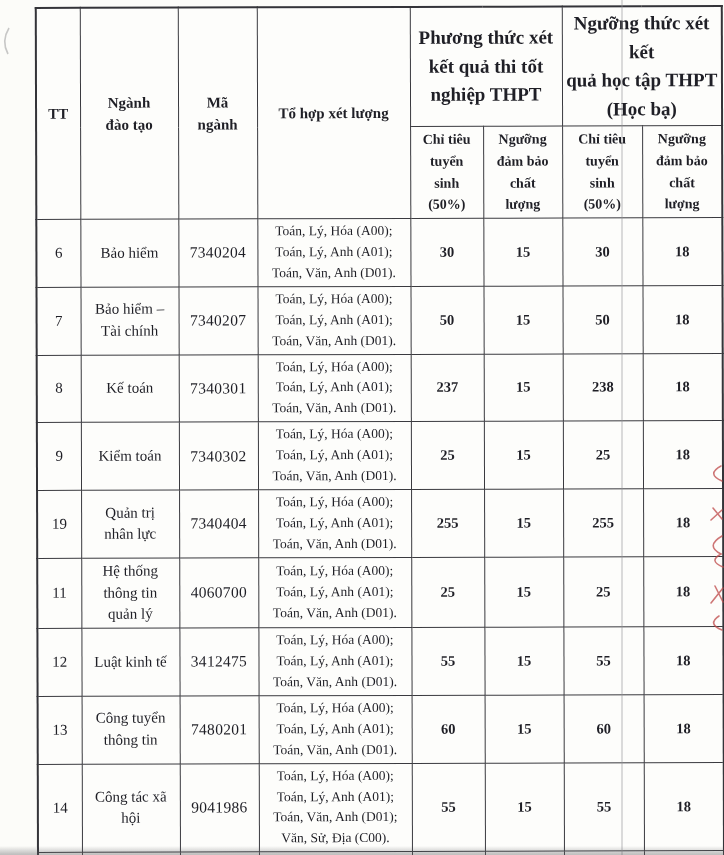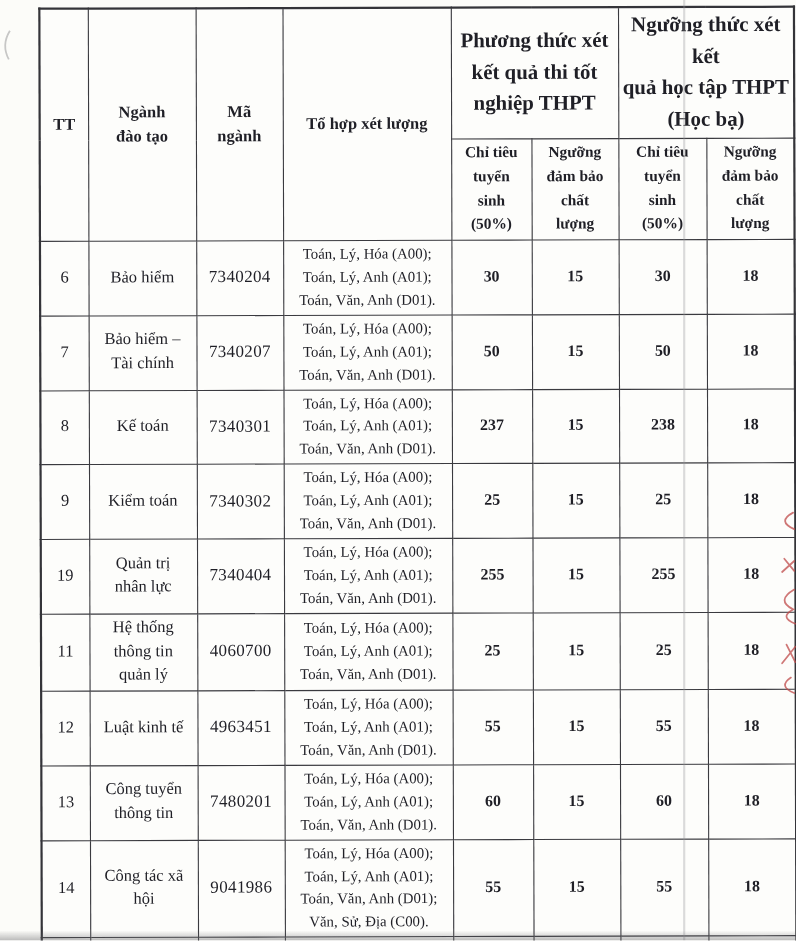--- a/index.html
+++ b/index.html
@@ -232,21 +232,21 @@
 Toán, Lý, Anh (A01);
 Toán, Văn, Anh (D01).</td>
         <td class="num">25</td>
         <td class="num">15</td>
         <td class="num">25</td>
         <td class="num">18</td>
       </tr>
       <tr style="height:65px">
         <td class="tt">12</td>
         <td class="major">Luật kinh tế</td>
-        <td class="code">4963451</td>
+        <td class="code">3412475</td>
         <td class="combo">Toán, Lý, Hóa (A00);
 Toán, Lý, Anh (A01);
 Toán, Văn, Anh (D01).</td>
         <td class="num">55</td>
         <td class="num">15</td>
         <td class="num">55</td>
         <td class="num">18</td>
       </tr>
       <tr style="height:65px">
         <td class="tt">13</td>

